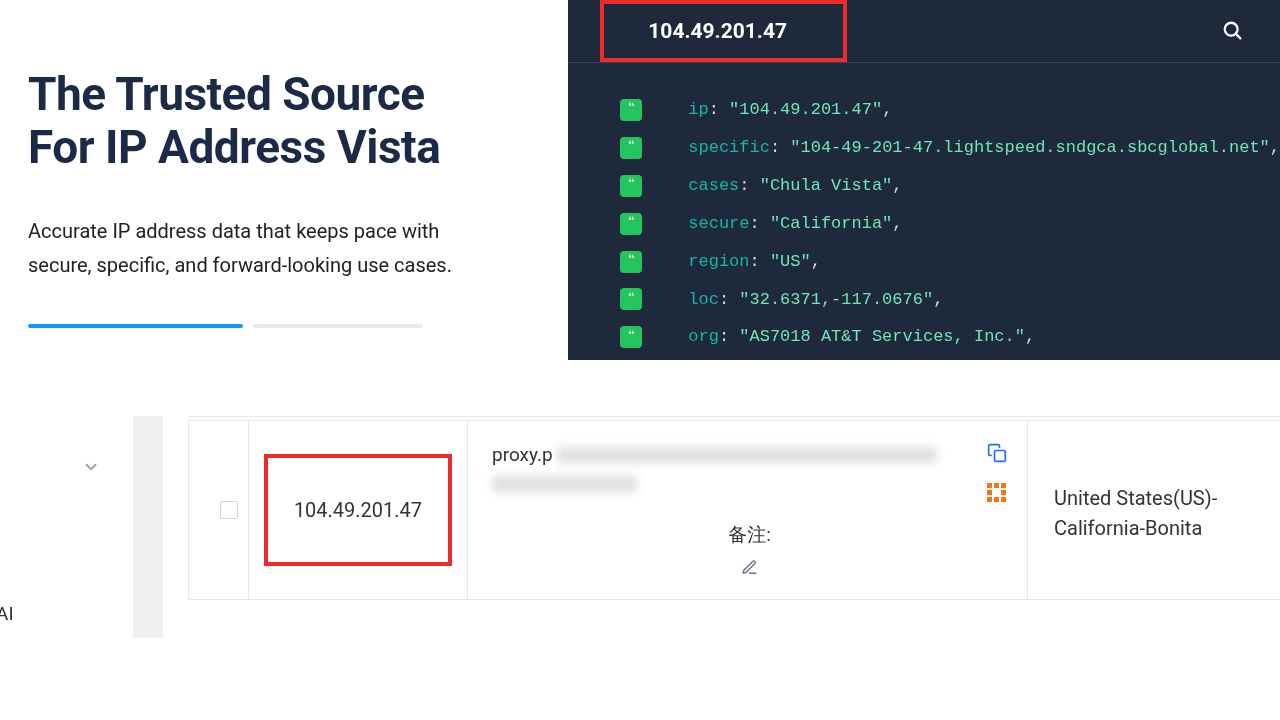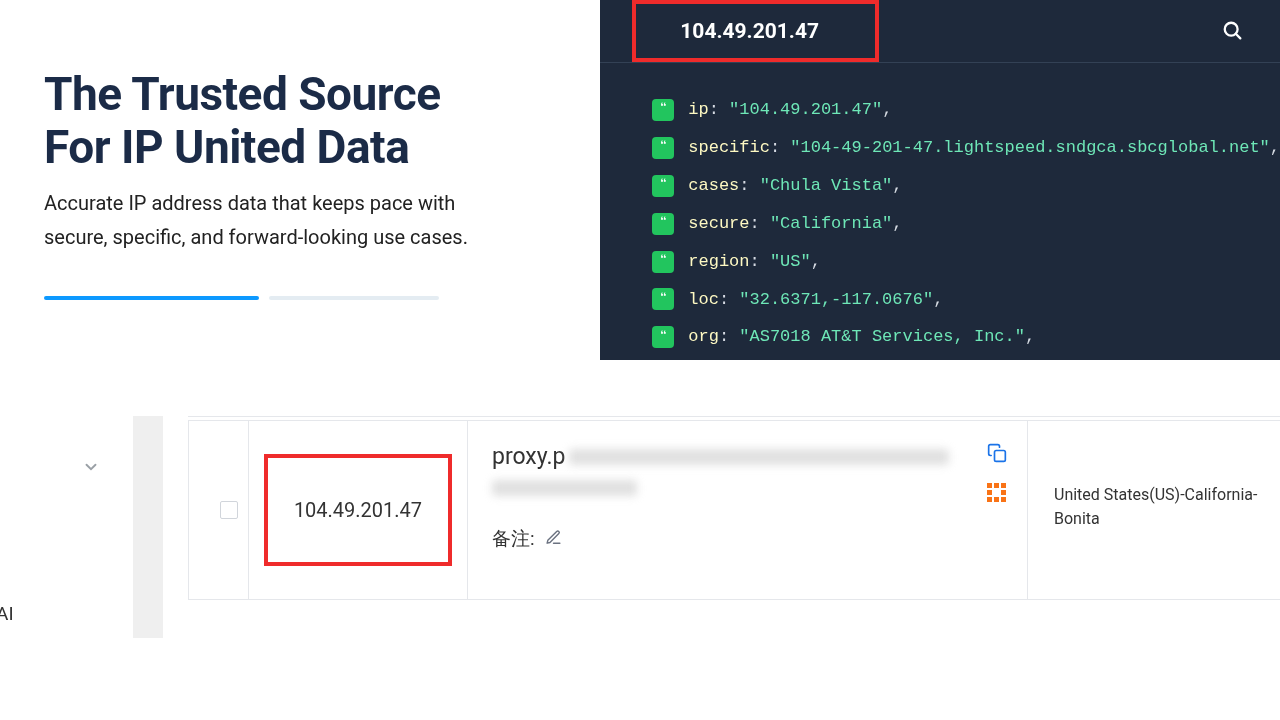--- a/index.html
+++ b/index.html
@@ -7,31 +7,31 @@
 
   
   .top-half {
     position: relative;
     width: 100%;
     height: 360px;
     display: flex;
   }
   .hero-left {
     width: 603px;
-    padding: 68px 40px 0 44px;
+    padding: 68px 40px 0 28px;
   }
   .hero-title {
     font-size: 46px;
     font-weight: 700;
     line-height: 1.15;
     color: #1b2b47;
     letter-spacing: -0.5px;
   }
   .hero-sub {
-    margin-top: 12px;
+    margin-top: 40px;
     font-size: 20px;
     line-height: 1.7;
     color: #222;
     max-width: 440px;
   }
   .tab-underline-row {
     margin-top: 42px;
     display: flex;
     gap: 10px;
   }
@@ -98,21 +98,21 @@
     background: #22c55e;
     border-radius: 4px;
     color: #fff;
     font-size: 13px;
     font-weight: 700;
     display: flex;
     align-items: center;
     justify-content: center;
     flex-shrink: 0;
   }
-  .jkey { color: #fef9c3; }
+  .jkey { color: #14b8a6; margin-left: 32px; }
   .jcolon { color: #d6dbe3; }
   .jstr { color: #6ee7b7; }
   .jcomma { color: #d6dbe3; }
 
   
   .bottom-half {
     position: relative;
     width: 100%;
     height: 360px;
     background: #fff;
@@ -186,21 +186,21 @@
     font-size: 20px;
     color: #333;
   }
   .proxy-cell {
     width: 560px;
     border-right: 1px solid #e5e7eb;
     padding: 22px 20px 0 24px;
     position: relative;
   }
   .proxy-line {
-    font-size: 23px;
+    font-size: 19px;
     color: #333;
     display: flex;
     align-items: center;
     gap: 4px;
     text-align: right;
   }
   .blur-span {
     display: inline-block;
     background: #d0d0d0;
     filter: blur(4px);
@@ -210,20 +210,21 @@
   }
   .blur1 { width: 380px; }
   .blur2 { width: 145px; margin-top: 10px; }
   .note-line {
     margin-top: 26px;
     font-size: 19px;
     color: #333;
     display: flex;
     align-items: center;
     gap: 10px;
+    flex-direction: column;
   }
   .pencil-icon { color: #6b7280; }
   .side-icons {
     position: absolute;
     right: 20px;
     top: 22px;
     display: flex;
     flex-direction: column;
     gap: 16px;
     align-items: center;
@@ -235,33 +236,33 @@
     display: grid;
     grid-template-columns: repeat(3, 5px);
     grid-template-rows: repeat(3, 5px);
     gap: 2px;
   }
   .qr-icon span { background: #f97316; }
   .qr-icon span:nth-child(5){ background: transparent; }
   .loc-cell {
     flex: 1;
     padding: 62px 0 0 26px;
-    font-size: 16px;
+    font-size: 20px;
     color: #333;
     line-height: 1.5;
   }
 </style>
 </head>
 <body>
 
 <div class="top-half">
   <div class="hero-left">
     <h1 class="hero-title">
       <span>The Trusted Source</span><br>
-      <span>For IP United Data</span>
+      <span>For IP Address Vista</span>
     </h1>
     <p class="hero-sub">Accurate IP address data that keeps pace with secure, specific, and forward-looking use cases.</p>
     <div class="tab-underline-row">
       <div class="tab-bar-active"></div>
       <div class="tab-bar-inactive"></div>
     </div>
   </div>
 
   <div class="code-panel">
     <div class="search-bar">

